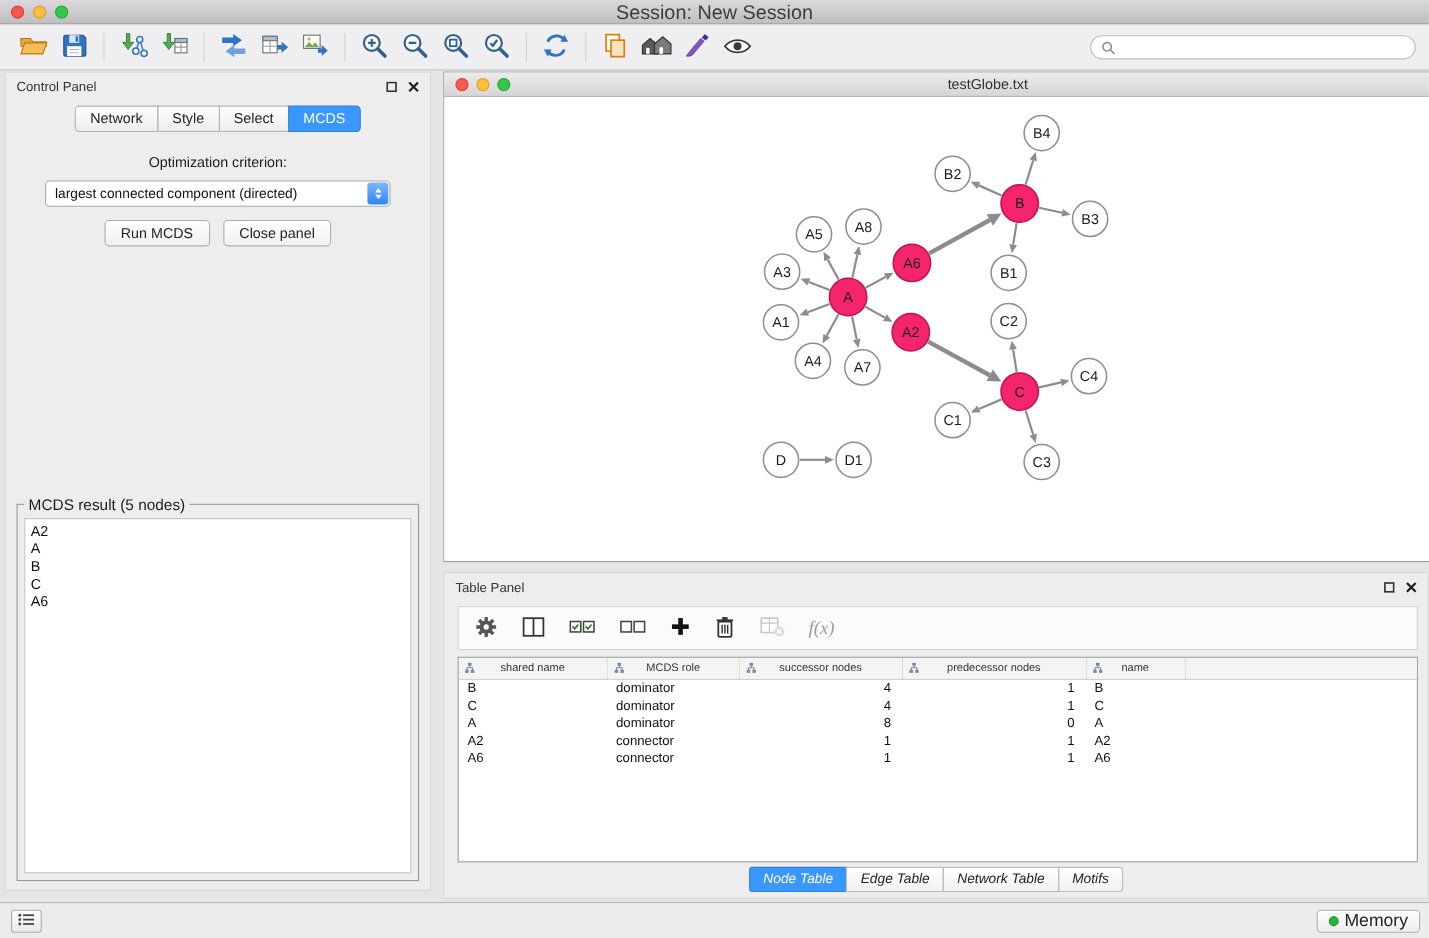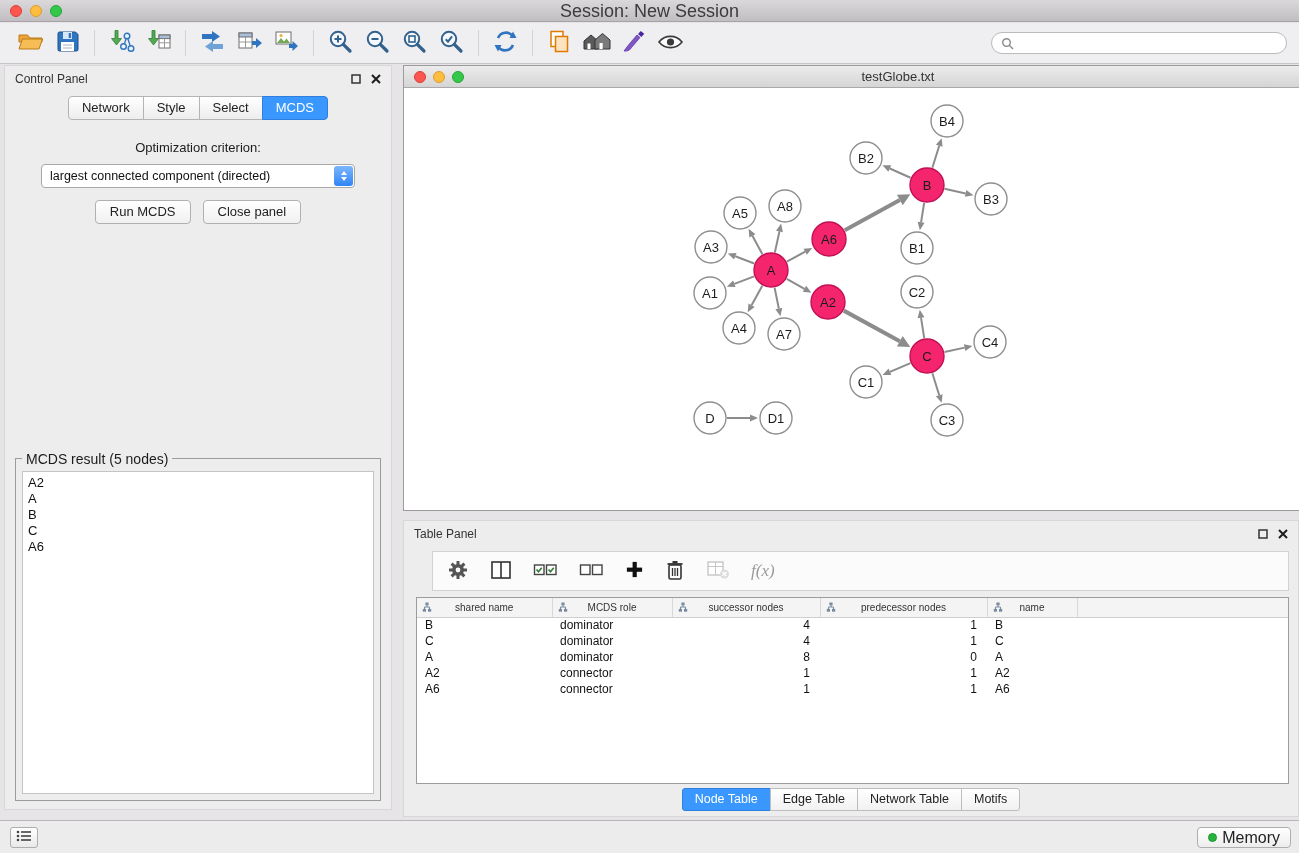--- a/index.html
+++ b/index.html
@@ -65,36 +65,36 @@
   .nw-titlebar { height:22px; background:linear-gradient(#ececec,#d5d5d5); border-bottom:1px solid #a9a9a9; position:relative; }
   .nw-title { line-height:22px; text-align:center; font-size:13px; color:#333; }
   .nw-lights { position:absolute; left:10px; top:5px; display:flex; gap:7px; }
   .nw-body { position:absolute; top:23px; left:0; right:0; bottom:0; background:#fff; overflow:hidden; }
   .node-label { font-family:"Liberation Sans",sans-serif; font-size:13px; fill:#1c1c1c; }
   .resize-grip { position:absolute; right:1px; bottom:1px; width:14px; height:14px;
     background:repeating-linear-gradient(135deg, transparent 0 3px, #b9b9b9 3px 4px); }
 
   
   .table-panel { left:403px; top:520px; width:896px; height:297px; }
-  .tp-toolbar { position:absolute; left:28px; right:9px; top:30px; height:40px; background:#fbfbfb;
+  .tp-toolbar { position:absolute; left:12px; right:9px; top:30px; height:40px; background:#fbfbfb;
     border:1px solid #d2d2d2; display:flex; align-items:center; padding:0 14px; gap:21px; }
   .tp-tool { display:flex; align-items:center; justify-content:center; background:none; border:none; cursor:default; }
   .fx { font-family:"Liberation Serif",serif; font-style:italic; color:#9a9a9a; font-size:17px; }
   .tp-table-wrap { position:absolute; left:12px; right:9px; top:76px; bottom:32px; background:#fff;
     border:1px solid #9c9c9c; overflow:hidden; }
   table { width:100%; border-collapse:collapse; table-layout:fixed; }
   thead th { height:19px; background:#f4f4f4; border-right:1px solid #d8d8d8; border-bottom:1px solid #cfcfcf;
     font-weight:normal; font-size:10px; color:#333; position:relative; }
   thead th:last-child { border-right:none; }
   .col-icon { position:absolute; left:5px; top:4px; display:flex; }
   tbody td { height:16px; font-size:12px; color:#111; padding:0 8px; white-space:nowrap; overflow:hidden; }
   td.num { text-align:right; padding-right:10px; }
   .tp-tabs { position:absolute; left:0; right:0; bottom:5px; display:flex; justify-content:center; }
   .tp-tab { font-size:12.5px; padding:3px 12px 4px; background:linear-gradient(#ffffff,#f1f1f1);
-    border:1px solid #bdbdbd; margin-left:-1px; color:#222; cursor:default; }
+    border:1px solid #bdbdbd; margin-left:-1px; color:#222; cursor:default;font-style:italic; }
   .tp-tab:first-child { border-radius:3px 0 0 3px; margin-left:0; }
   .tp-tab:last-child { border-radius:0 3px 3px 0; }
   .tp-tab.active { background:#3a97fd; border-color:#2f7fe0; color:#fff; }
 
   
   .statusbar { position:absolute; left:0; right:0; bottom:0; height:33px; background:#ececec; border-top:1px solid #b8b6b8; }
   .sb-list-btn { position:absolute; left:10px; top:6px; width:28px; height:21px; display:flex; align-items:center;
     justify-content:center; background:linear-gradient(#ffffff,#e9e9e9); border:1px solid #adadad; border-radius:3px; }
   .memory-btn { position:absolute; right:8px; top:6px; height:21px; display:flex; align-items:center; gap:5px;
     padding:0 10px; background:linear-gradient(#ffffff,#ededed); border:1px solid #aeaeae; border-radius:4px;

